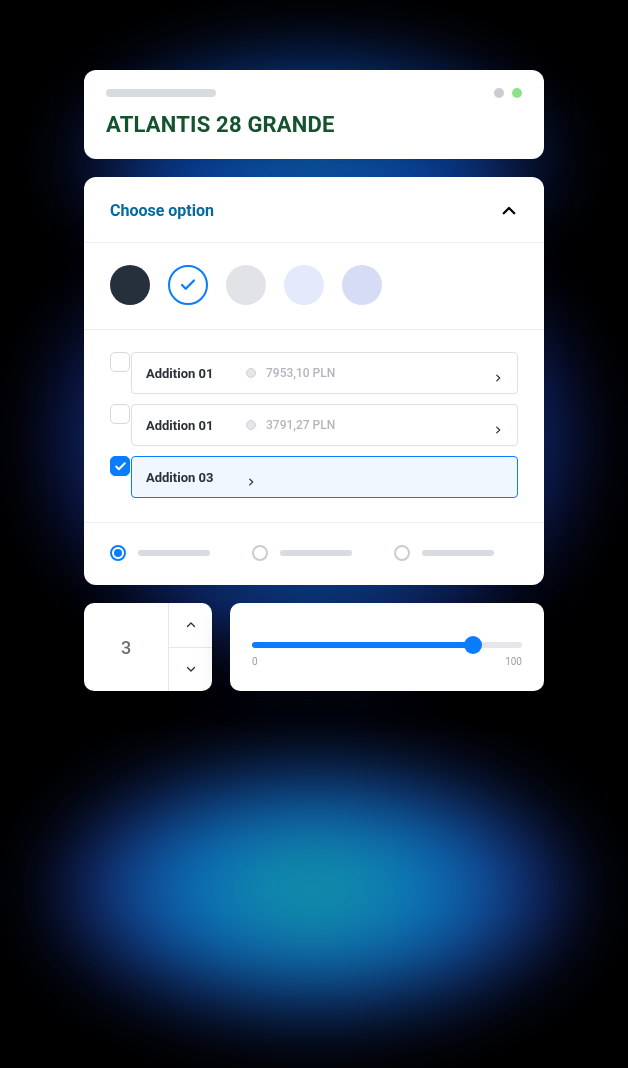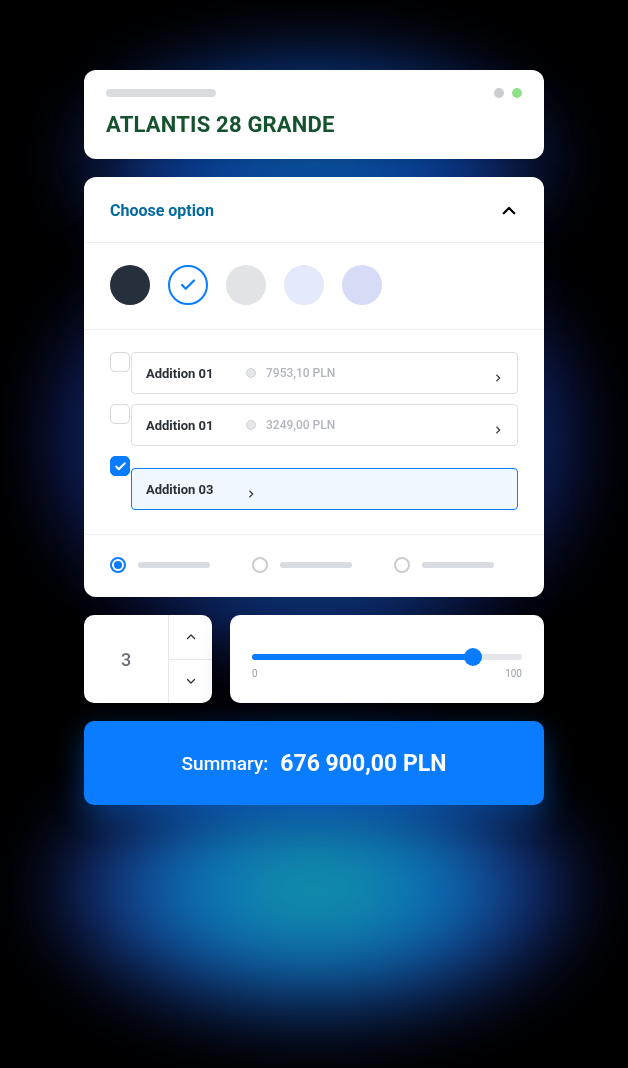--- a/index.html
+++ b/index.html
@@ -76,21 +76,21 @@
   .cb {
     width: 20px; height: 20px; border: 1.5px solid #d5d8dd; border-radius: 5px;
     background: #fff; display: flex; align-items: center; justify-content: center; flex-shrink: 0;
   }
   .cb.checked { background: #0a7cff; border-color: #0a7cff; }
   .cb.checked svg { stroke: #fff; width: 13px; height: 13px; }
   .pkg-box {
     flex: 1; height: 42px; border: 1px solid #dcdfe4; border-radius: 4px;
     display: flex; align-items: center; padding: 0 14px; background: #fff;
   }
-  .pkg-box.selected { border-color: #0a7cff; background: #f0f7ff; border-width: 1.5px; margin-top: 12px; }
+  .pkg-box.selected { border-color: #0a7cff; background: #f0f7ff; border-width: 1.5px; }
   .pkg-name { font-size: 13px; font-weight: 700; color: #2b3036; width: 100px; flex-shrink: 0; }
   .pkg-mid { display: flex; align-items: center; gap: 10px; flex: 1; }
   .pkg-d { width: 10px; height: 10px; border-radius: 50%; background: #e4e6ea; border: 1px solid #d0d2d6; }
   .pkg-box.selected .pkg-d { background: #dfe5ef; }
   .pkg-price { font-size: 12px; color: #b2b6bc; font-weight: 500; }
   .pkg-chev { width: 10px; height: 10px; }
   .pkg-chev svg { width: 10px; height: 10px; stroke: #2b3036; }
 
   
   .engine-row { display: flex; gap: 42px; align-items: center; }
@@ -201,21 +201,21 @@
             </span>
           </div>
         </div>
 
         <div class="pkg-row">
           <div class="cb"></div>
           <div class="pkg-box">
             <div class="pkg-name">Addition 01</div>
             <div class="pkg-mid">
               <div class="pkg-d"></div>
-              <div class="pkg-price">3249,00 PLN</div>
+              <div class="pkg-price">3791,27 PLN</div>
             </div>
             <span class="pkg-chev">
               <svg viewBox="0 0 24 24" fill="none" stroke-width="3" stroke-linecap="round" stroke-linejoin="round">
                   <polyline points="9 5 16 12 9 19"></polyline>
                 </svg>
             </span>
           </div>
         </div>
 
         <div class="pkg-row">
@@ -277,18 +277,14 @@
         <div class="fill"></div>
         <div class="thumb"></div>
       </div>
       <div class="ticks">
         <span>0</span>
         <span>100</span>
       </div>
     </div>
   </div>
 
-  <div class="summary">
-    <span class="sum-label">Summary:</span>
-    <span class="sum-val">676 900,00 PLN</span>
-  </div>
 
 </div>
 
 </body></html>

